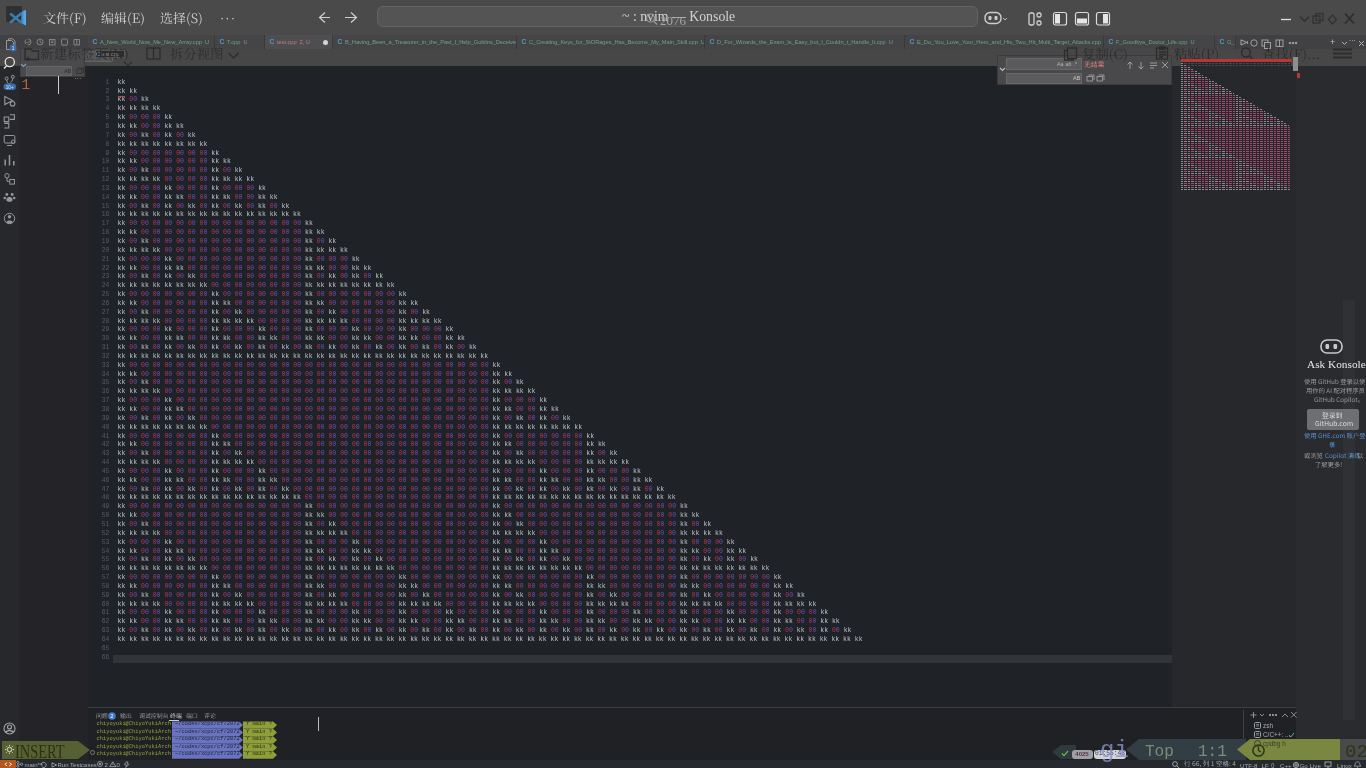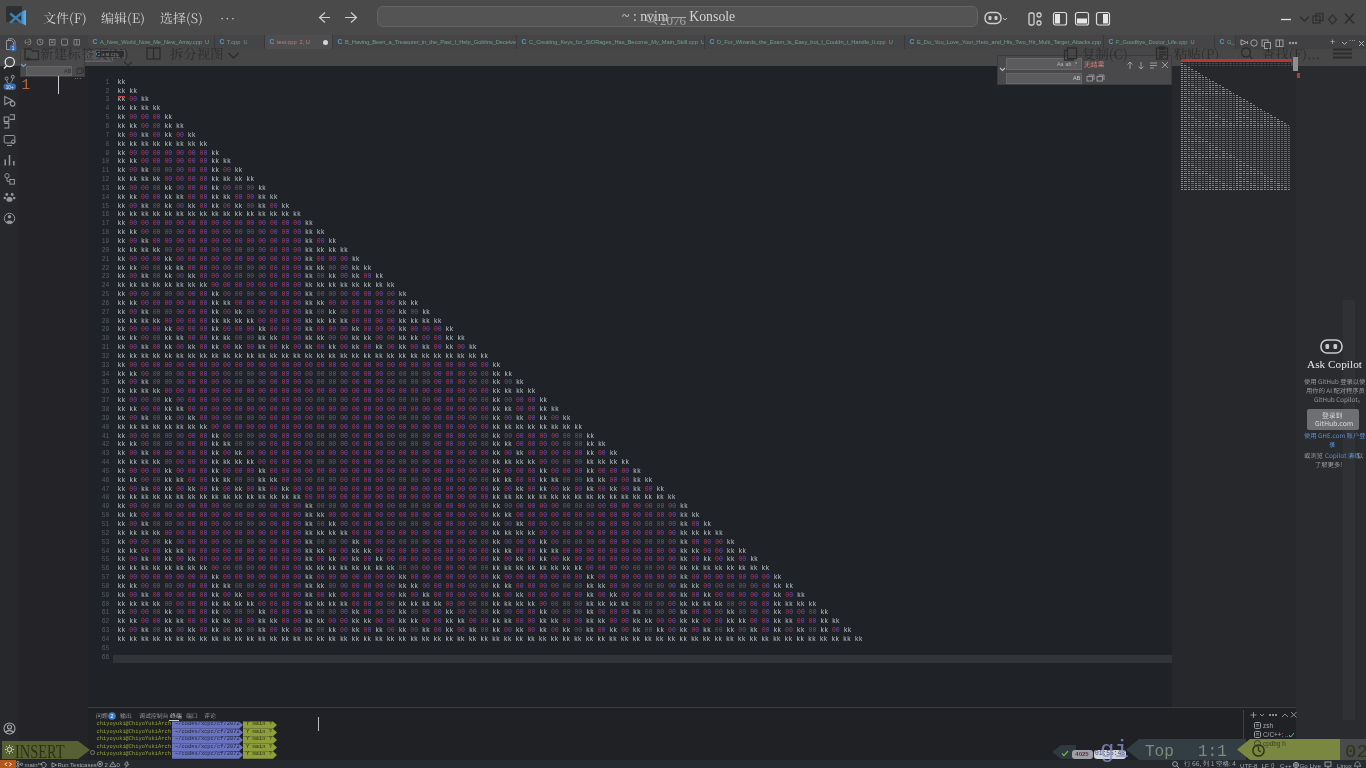--- a/index.html
+++ b/index.html
@@ -496,21 +496,21 @@
 <svg class="s" style="left:1354px;top:761.3px;" width="7" height="6.5">
       <path d="M3.5 0.8 c1.8 0 2.4 1.4 2.4 2.8 l0.8 1.6 H0.3 L1.1 3.6 c0 -1.4 0.6 -2.8 2.4 -2.8 Z M2.8 6 a0.8 0.8 0 0 0 1.4 0" stroke="#a8adb3" stroke-width="0.8" fill="none"></path>
     </svg>
 <svg class="s" style="left:1320px;top:337px;" width="24" height="19">
       <g stroke="#c9c9c9" fill="none" stroke-width="1.6">
         <rect x="1" y="3" width="21" height="13" rx="6"></rect>
         <rect x="5.5" y="7" width="3.6" height="5" rx="1.2" fill="#c9c9c9" stroke="none"></rect>
         <rect x="13.5" y="7" width="3.6" height="5" rx="1.2" fill="#c9c9c9" stroke="none"></rect>
       </g>
     </svg>
-<div class="t " style="left:1307px;top:358px;font:11.3px 'Liberation Serif',serif;color:#e8e8e8;">Ask Copilot</div>
+<div class="t " style="left:1307px;top:358px;font:11.3px 'Liberation Serif',serif;color:#e8e8e8;">Ask Konsole</div>
 <svg class="s" style="left:1304px;top:384px;" width="2" height="2">
       <path fill="#9b9ea3" d="M2 -4.6L6.1 -4.6L6.1 -4.2L2 -4.2ZM2.6 -3.1L2.6 -2.2L5.4 -2.2L5.4 -3.1ZM2.2 -3.5L5.9 -3.5L5.9 -1.8L2.2 -1.8ZM2.6 -1.7Q2.9 -1.2 3.4 -0.8Q3.9 -0.5 4.6 -0.2Q5.3 -0 6.1 0.1Q6.1 0.1 6 0.2Q6 0.3 5.9 0.4Q5.9 0.4 5.8 0.5Q5 0.4 4.3 0.1Q3.6 -0.1 3.1 -0.5Q2.5 -1 2.2 -1.5ZM3.8 -5.3L4.2 -5.3L4.2 -2.5Q4.2 -2.1 4.2 -1.8Q4.2 -1.4 4 -1.1Q3.9 -0.7 3.7 -0.4Q3.4 -0.1 3.1 0.1Q2.7 0.4 2.1 0.5Q2 0.5 2 0.4Q1.9 0.3 1.9 0.3Q1.8 0.2 1.8 0.1Q2.4 -0 2.7 -0.2Q3.1 -0.4 3.3 -0.7Q3.5 -1 3.6 -1.2Q3.7 -1.5 3.7 -1.9Q3.8 -2.2 3.8 -2.5ZM1.7 -5.3L2.2 -5.2Q2 -4.6 1.7 -4.1Q1.4 -3.6 1.1 -3.1Q0.7 -2.7 0.4 -2.3Q0.4 -2.4 0.3 -2.5Q0.3 -2.6 0.2 -2.7Q0.2 -2.8 0.1 -2.8Q0.5 -3.1 0.8 -3.5Q1.1 -3.9 1.3 -4.4Q1.6 -4.8 1.7 -5.3ZM1.1 -3.7L1.5 -4.1L1.5 -4.1L1.5 0.5L1.1 0.5ZM7.5 -4.9L11.6 -4.9L11.6 -4.4L7.5 -4.4ZM7.5 -3.4L11.6 -3.4L11.6 -2.9L7.5 -2.9ZM7.5 -1.9L11.6 -1.9L11.6 -1.4L7.5 -1.4ZM7.3 -4.9L7.7 -4.9L7.7 -2.6Q7.7 -2.2 7.7 -1.8Q7.7 -1.4 7.6 -1Q7.5 -0.5 7.3 -0.2Q7.2 0.2 6.9 0.5Q6.8 0.5 6.8 0.4Q6.7 0.4 6.6 0.3Q6.6 0.3 6.5 0.2Q6.8 -0.1 6.9 -0.4Q7.1 -0.8 7.1 -1.1Q7.2 -1.5 7.2 -1.9Q7.3 -2.2 7.3 -2.6ZM11.4 -4.9L11.9 -4.9L11.9 -0.1Q11.9 0.1 11.8 0.2Q11.8 0.3 11.6 0.4Q11.4 0.4 11.2 0.5Q10.9 0.5 10.4 0.5Q10.4 0.4 10.4 0.2Q10.3 0.1 10.3 0Q10.5 0 10.7 0Q10.9 0 11 0Q11.2 0 11.3 0Q11.3 0 11.4 -0Q11.4 -0.1 11.4 -0.1ZM9.2 -4.7L9.7 -4.7L9.7 0.4L9.2 0.4ZM16.5 0.1Q15.9 0.1 15.4 -0.2Q14.9 -0.5 14.6 -1Q14.4 -1.6 14.4 -2.3Q14.4 -2.9 14.5 -3.3Q14.7 -3.8 15 -4.1Q15.3 -4.4 15.6 -4.5Q16 -4.7 16.5 -4.7Q17 -4.7 17.3 -4.5Q17.6 -4.3 17.8 -4.1L17.5 -3.8Q17.3 -3.9 17.1 -4.1Q16.9 -4.2 16.5 -4.2Q16 -4.2 15.7 -4Q15.4 -3.7 15.2 -3.3Q15 -2.9 15 -2.3Q15 -1.7 15.2 -1.3Q15.3 -0.9 15.7 -0.7Q16 -0.4 16.5 -0.4Q16.8 -0.4 17 -0.5Q17.2 -0.6 17.3 -0.7L17.3 -1.9L16.4 -1.9L16.4 -2.4L17.9 -2.4L17.9 -0.5Q17.7 -0.2 17.3 -0.1Q16.9 0.1 16.5 0.1ZM18.9 0L18.9 -3.4L19.5 -3.4L19.5 0ZM19.2 -4.1Q19.1 -4.1 18.9 -4.2Q18.8 -4.3 18.8 -4.5Q18.8 -4.7 18.9 -4.8Q19.1 -4.9 19.2 -4.9Q19.4 -4.9 19.5 -4.8Q19.6 -4.7 19.6 -4.5Q19.6 -4.3 19.5 -4.2Q19.4 -4.1 19.2 -4.1ZM21.7 0.1Q21.4 0.1 21.2 -0.1Q20.9 -0.2 20.9 -0.5Q20.8 -0.7 20.8 -1.1L20.8 -3L20.3 -3L20.3 -3.4L20.8 -3.4L20.9 -4.4L21.3 -4.4L21.3 -3.4L22.3 -3.4L22.3 -3L21.3 -3L21.3 -1Q21.3 -0.7 21.5 -0.6Q21.6 -0.4 21.9 -0.4Q22 -0.4 22.1 -0.4Q22.2 -0.4 22.3 -0.5L22.4 -0Q22.2 0 22.1 0Q21.9 0.1 21.7 0.1ZM23.1 0L23.1 -4.6L23.7 -4.6L23.7 -2.7L25.8 -2.7L25.8 -4.6L26.4 -4.6L26.4 0L25.8 0L25.8 -2.2L23.7 -2.2L23.7 0ZM28.6 0.1Q28.1 0.1 27.8 -0.3Q27.6 -0.6 27.6 -1.3L27.6 -3.4L28.2 -3.4L28.2 -1.3Q28.2 -0.8 28.3 -0.6Q28.5 -0.4 28.8 -0.4Q29.1 -0.4 29.3 -0.6Q29.5 -0.7 29.7 -1L29.7 -3.4L30.3 -3.4L30.3 0L29.8 0L29.8 -0.5L29.8 -0.5Q29.5 -0.3 29.2 -0.1Q29 0.1 28.6 0.1ZM33 0.1Q32.7 0.1 32.5 -0Q32.2 -0.1 32 -0.4L32 -0.4L31.9 0L31.5 0L31.5 -5L32 -5L32 -3.6L32 -3Q32.2 -3.2 32.5 -3.4Q32.8 -3.5 33.1 -3.5Q33.5 -3.5 33.8 -3.3Q34.1 -3.1 34.3 -2.7Q34.4 -2.3 34.4 -1.8Q34.4 -1.2 34.2 -0.8Q34 -0.4 33.7 -0.1Q33.3 0.1 33 0.1ZM32.9 -0.4Q33.1 -0.4 33.4 -0.6Q33.6 -0.7 33.7 -1Q33.8 -1.3 33.8 -1.8Q33.8 -2.1 33.8 -2.4Q33.7 -2.7 33.5 -2.9Q33.3 -3 32.9 -3Q32.7 -3 32.5 -2.9Q32.3 -2.8 32 -2.6L32 -0.8Q32.2 -0.6 32.5 -0.5Q32.7 -0.4 32.9 -0.4ZM38.2 -3.5L40.5 -3.5L40.5 -3.1L38.2 -3.1ZM36.6 -0.1L42.1 -0.1L42.1 0.4L36.6 0.4ZM36.8 -5.1L38.8 -5.1L38.8 -4.7L36.8 -4.7ZM38.7 -5.1L38.8 -5.1L38.8 -5.1L39.2 -4.9Q39 -4.5 38.7 -4.1Q38.4 -3.7 38.1 -3.3Q37.8 -3 37.4 -2.7Q37 -2.5 36.6 -2.3Q36.6 -2.4 36.5 -2.4Q36.5 -2.5 36.4 -2.6Q36.4 -2.6 36.3 -2.7Q36.7 -2.8 37 -3Q37.4 -3.3 37.7 -3.6Q38 -3.9 38.3 -4.2Q38.5 -4.6 38.7 -5ZM39.7 -5.3Q40 -4.7 40.4 -4.2Q40.8 -3.7 41.3 -3.4Q41.8 -3 42.3 -2.8Q42.2 -2.7 42.2 -2.6Q42.1 -2.6 42.1 -2.5Q42 -2.4 42 -2.4Q41.4 -2.6 40.9 -3Q40.4 -3.5 40 -4Q39.6 -4.5 39.3 -5.1ZM36.8 -4.1L37.1 -4.4Q37.2 -4.3 37.4 -4.2Q37.6 -4.1 37.7 -3.9Q37.9 -3.8 38 -3.7L37.7 -3.4Q37.6 -3.5 37.5 -3.6Q37.3 -3.8 37.2 -3.9Q37 -4 36.8 -4.1ZM41 -5.2L41.4 -5Q41.1 -4.8 40.8 -4.5Q40.5 -4.3 40.3 -4.1L40 -4.3Q40.1 -4.5 40.3 -4.6Q40.5 -4.8 40.7 -4.9Q40.9 -5.1 41 -5.2ZM41.7 -4.5L42.1 -4.2Q41.8 -4 41.5 -3.8Q41.2 -3.5 40.9 -3.4L40.6 -3.6Q40.8 -3.7 41 -3.9Q41.2 -4 41.4 -4.2Q41.6 -4.4 41.7 -4.5ZM38 -2.2L38 -1.4L40.6 -1.4L40.6 -2.2ZM37.5 -2.6L41.1 -2.6L41.1 -1L37.5 -1ZM37.9 -0.8L38.4 -1Q38.5 -0.8 38.6 -0.6Q38.7 -0.4 38.7 -0.2L38.3 -0Q38.3 -0.2 38.2 -0.4Q38.1 -0.7 37.9 -0.8ZM40.3 -1L40.7 -0.9Q40.6 -0.6 40.5 -0.3Q40.3 -0.1 40.2 0.1L39.8 0Q39.9 -0.1 40 -0.3Q40.1 -0.5 40.1 -0.7Q40.2 -0.8 40.3 -1ZM42.9 -2.9L48.4 -2.9L48.4 -2.5L42.9 -2.5ZM45.4 -2.7L45.9 -2.7L45.9 -0Q45.9 0.2 45.8 0.3Q45.7 0.4 45.6 0.4Q45.4 0.5 45.2 0.5Q45 0.5 44.6 0.5Q44.6 0.4 44.5 0.3Q44.5 0.2 44.4 0.1Q44.6 0.1 44.8 0.1Q44.9 0.1 45.1 0.1Q45.2 0.1 45.2 0.1Q45.3 0.1 45.4 0.1Q45.4 0 45.4 -0ZM45.8 -2.4Q46 -1.9 46.4 -1.4Q46.8 -1 47.3 -0.7Q47.9 -0.3 48.5 -0.2Q48.4 -0.1 48.4 -0Q48.3 0 48.3 0.1Q48.2 0.2 48.2 0.3Q47.5 0 47 -0.3Q46.5 -0.7 46.1 -1.2Q45.7 -1.7 45.4 -2.3ZM47.6 -2.3L48 -2Q47.8 -1.9 47.5 -1.7Q47.3 -1.5 47 -1.3Q46.8 -1.1 46.6 -1L46.3 -1.3Q46.5 -1.4 46.7 -1.6Q46.9 -1.8 47.2 -2Q47.4 -2.2 47.6 -2.3ZM43.3 -2L43.6 -2.3Q43.8 -2.2 44.1 -2Q44.3 -1.9 44.5 -1.8Q44.7 -1.6 44.8 -1.5L44.5 -1.2Q44.4 -1.3 44.2 -1.4Q44 -1.6 43.7 -1.7Q43.5 -1.9 43.3 -2ZM42.9 -0.3Q43.2 -0.5 43.7 -0.6Q44.1 -0.8 44.6 -1Q45.1 -1.2 45.5 -1.4L45.6 -1Q45.2 -0.8 44.8 -0.6Q44.3 -0.4 43.9 -0.2Q43.5 -0.1 43.2 0.1ZM43.5 -3.9L47.3 -3.9L47.3 -3.5L43.5 -3.5ZM47.1 -4.9L47.2 -4.9L47.3 -5L47.7 -4.9Q47.7 -4.6 47.6 -4.2Q47.6 -3.8 47.6 -3.4Q47.6 -3 47.5 -2.7L47 -2.7Q47.1 -2.9 47.1 -3.3Q47.1 -3.6 47.1 -3.9Q47.1 -4.2 47.1 -4.4Q47.1 -4.7 47.1 -4.9ZM43.3 -4.9L47.3 -4.9L47.3 -4.5L43.3 -4.5ZM51.1 -4.5L51.5 -4.7Q51.7 -4.5 51.9 -4.2Q52.1 -3.9 52.3 -3.7Q52.4 -3.4 52.5 -3.2L52.1 -3Q52 -3.2 51.8 -3.5Q51.7 -3.7 51.5 -4Q51.3 -4.3 51.1 -4.5ZM52.9 -1.3L53.3 -1.6Q53.5 -1.3 53.8 -1Q54.2 -0.7 54.4 -0.4Q54.7 -0.1 54.9 0.2L54.4 0.5Q54.3 0.2 54 -0.1Q53.8 -0.4 53.5 -0.7Q53.2 -1 52.9 -1.3ZM53.6 -5L54.1 -5Q54 -3.9 53.9 -3Q53.7 -2.1 53.4 -1.5Q53.1 -0.8 52.6 -0.3Q52.1 0.2 51.3 0.5Q51.3 0.5 51.2 0.4Q51.2 0.3 51.1 0.3Q51 0.2 51 0.1Q51.7 -0.2 52.2 -0.6Q52.7 -1.1 53 -1.7Q53.3 -2.3 53.4 -3.2Q53.5 -4 53.6 -5ZM49.7 -0.1L49.6 -0.6L49.8 -0.8L51.8 -1.7Q51.8 -1.6 51.8 -1.5Q51.9 -1.4 51.9 -1.3Q51.3 -1 51 -0.8Q50.6 -0.7 50.4 -0.5Q50.1 -0.4 50 -0.3Q49.9 -0.3 49.8 -0.2Q49.7 -0.2 49.7 -0.1ZM49.7 -0.1Q49.6 -0.2 49.6 -0.3Q49.5 -0.3 49.5 -0.4Q49.4 -0.5 49.4 -0.5Q49.5 -0.6 49.6 -0.6Q49.6 -0.7 49.7 -0.8Q49.8 -0.9 49.8 -1.1L49.8 -4.8L50.3 -4.8L50.3 -0.7Q50.3 -0.7 50.2 -0.7Q50.2 -0.6 50.1 -0.6Q50 -0.5 49.9 -0.4Q49.8 -0.3 49.7 -0.3Q49.7 -0.2 49.7 -0.1ZM57.1 -4.6L61.1 -4.6L61.1 -4.2L57.1 -4.2ZM57.7 -3.1L57.7 -2.2L60.5 -2.2L60.5 -3.1ZM57.3 -3.5L60.9 -3.5L60.9 -1.8L57.3 -1.8ZM57.7 -1.7Q58 -1.2 58.5 -0.8Q59 -0.5 59.7 -0.2Q60.4 -0 61.2 0.1Q61.1 0.1 61.1 0.2Q61 0.3 61 0.4Q60.9 0.4 60.9 0.5Q60.1 0.4 59.4 0.1Q58.7 -0.1 58.1 -0.5Q57.6 -1 57.3 -1.5ZM58.8 -5.3L59.3 -5.3L59.3 -2.5Q59.3 -2.1 59.3 -1.8Q59.2 -1.4 59.1 -1.1Q59 -0.7 58.8 -0.4Q58.5 -0.1 58.1 0.1Q57.7 0.4 57.2 0.5Q57.1 0.5 57.1 0.4Q57 0.3 57 0.3Q56.9 0.2 56.9 0.1Q57.4 -0 57.8 -0.2Q58.2 -0.4 58.4 -0.7Q58.6 -1 58.7 -1.2Q58.8 -1.5 58.8 -1.9Q58.8 -2.2 58.8 -2.5ZM56.8 -5.3L57.3 -5.2Q57.1 -4.6 56.8 -4.1Q56.5 -3.6 56.2 -3.1Q55.8 -2.7 55.5 -2.3Q55.4 -2.4 55.4 -2.5Q55.4 -2.6 55.3 -2.7Q55.2 -2.8 55.2 -2.8Q55.5 -3.1 55.8 -3.5Q56.1 -3.9 56.4 -4.4Q56.6 -4.8 56.8 -5.3ZM56.2 -3.7L56.6 -4.1L56.6 -4.1L56.6 0.5L56.2 0.5Z"></path>
     </svg>
 <svg class="s" style="left:1306px;top:393px;" width="2" height="2">
       <path fill="#9b9ea3" d="M1.2 -4.9L5.3 -4.9L5.3 -4.4L1.2 -4.4ZM1.2 -3.4L5.3 -3.4L5.3 -2.9L1.2 -2.9ZM1.2 -1.9L5.3 -1.9L5.3 -1.4L1.2 -1.4ZM1 -4.9L1.4 -4.9L1.4 -2.6Q1.4 -2.2 1.4 -1.8Q1.4 -1.4 1.3 -1Q1.2 -0.5 1 -0.2Q0.9 0.2 0.6 0.5Q0.5 0.5 0.5 0.4Q0.4 0.4 0.3 0.3Q0.3 0.3 0.2 0.2Q0.5 -0.1 0.6 -0.4Q0.8 -0.8 0.8 -1.1Q0.9 -1.5 0.9 -1.9Q1 -2.2 1 -2.6ZM5.1 -4.9L5.6 -4.9L5.6 -0.1Q5.6 0.1 5.5 0.2Q5.5 0.3 5.3 0.4Q5.1 0.4 4.9 0.5Q4.6 0.5 4.1 0.5Q4.1 0.4 4.1 0.2Q4 0.1 4 0Q4.2 0 4.4 0Q4.6 0 4.7 0Q4.9 0 5 0Q5 0 5.1 -0Q5.1 -0.1 5.1 -0.1ZM2.9 -4.7L3.4 -4.7L3.4 0.4L2.9 0.4ZM9.2 -5.3L9.7 -5.2Q9.6 -4.7 9.4 -4.2Q9.2 -3.7 9 -3.3Q8.8 -2.9 8.6 -2.5Q8.5 -2.6 8.5 -2.6Q8.4 -2.7 8.3 -2.8Q8.2 -2.8 8.2 -2.8Q8.4 -3.1 8.6 -3.5Q8.8 -3.9 9 -4.4Q9.1 -4.8 9.2 -5.3ZM9.1 -2.6L9.6 -2.5Q9.5 -2.1 9.3 -1.7Q9.2 -1.3 9 -1Q8.9 -0.6 8.7 -0.3Q8.6 -0.4 8.5 -0.4Q8.5 -0.5 8.4 -0.5Q8.3 -0.6 8.3 -0.6Q8.6 -1 8.8 -1.5Q9 -2 9.1 -2.6ZM9.2 -4.1L12 -4.1L12 -3.6L9 -3.6ZM10.2 -3.9L10.6 -3.9L10.6 -0.1Q10.6 0.1 10.6 0.2Q10.5 0.4 10.4 0.4Q10.3 0.5 10.1 0.5Q9.9 0.5 9.6 0.5Q9.5 0.4 9.5 0.3Q9.4 0.1 9.4 0Q9.6 0 9.8 0Q10 0 10 0Q10.1 0 10.1 0Q10.2 -0 10.2 -0.1ZM11.1 -2.5L11.5 -2.6Q11.7 -2.3 11.8 -1.9Q12 -1.5 12.1 -1.2Q12.2 -0.8 12.3 -0.5L11.8 -0.4Q11.8 -0.7 11.7 -1Q11.6 -1.4 11.4 -1.8Q11.3 -2.2 11.1 -2.5ZM11.9 -4.1L11.9 -4.1L12 -4.1L12.3 -4Q12.3 -3.7 12.2 -3.3Q12.1 -2.9 12.1 -2.7L11.7 -2.7Q11.7 -2.9 11.7 -3.1Q11.8 -3.3 11.8 -3.6Q11.8 -3.8 11.9 -4ZM8 -5.3L8.4 -5.1Q8.2 -4.6 7.9 -4.1Q7.7 -3.6 7.3 -3.1Q7 -2.6 6.7 -2.3Q6.6 -2.3 6.6 -2.4Q6.6 -2.5 6.5 -2.6Q6.4 -2.7 6.4 -2.8Q6.7 -3.1 7 -3.5Q7.3 -3.9 7.5 -4.3Q7.8 -4.8 8 -5.3ZM7.3 -3.6L7.8 -4.1L7.8 -4.1L7.8 0.5L7.3 0.5ZM13.4 -4.3L15.3 -4.3L15.3 -0.2L13.4 -0.2L13.4 -0.6L14.9 -0.6L14.9 -3.9L13.4 -3.9ZM13.1 -4.3L13.6 -4.3L13.6 0.3L13.1 0.3ZM13.4 -2.5L15.1 -2.5L15.1 -2.1L13.4 -2.1ZM14.1 -5.3L14.6 -5.2Q14.5 -4.9 14.4 -4.6Q14.3 -4.3 14.2 -4.1L13.8 -4.2Q13.9 -4.4 13.9 -4.5Q14 -4.7 14 -4.9Q14.1 -5.1 14.1 -5.3ZM16.2 -4.3L18.2 -4.3L18.2 -3.9L16.2 -3.9ZM18 -4.3L18.5 -4.3Q18.5 -4.3 18.5 -4.3Q18.5 -4.2 18.5 -4.1Q18.5 -4.1 18.4 -4.1Q18.4 -3 18.4 -2.2Q18.3 -1.5 18.3 -1Q18.2 -0.5 18.2 -0.3Q18.1 0 18 0.1Q17.9 0.3 17.8 0.3Q17.7 0.4 17.5 0.4Q17.3 0.4 17.1 0.4Q16.8 0.4 16.6 0.4Q16.6 0.3 16.5 0.1Q16.5 0 16.4 -0.1Q16.7 -0.1 17 -0.1Q17.2 -0 17.3 -0Q17.4 -0 17.5 -0.1Q17.6 -0.1 17.6 -0.1Q17.7 -0.2 17.8 -0.5Q17.8 -0.7 17.9 -1.2Q17.9 -1.7 17.9 -2.4Q18 -3.2 18 -4.2ZM16.4 -5.3L16.8 -5.2Q16.7 -4.7 16.5 -4.3Q16.4 -3.8 16.2 -3.4Q16 -3.1 15.8 -2.7Q15.7 -2.8 15.7 -2.8Q15.6 -2.9 15.5 -2.9Q15.5 -3 15.4 -3Q15.6 -3.3 15.8 -3.7Q16 -4 16.1 -4.5Q16.3 -4.9 16.4 -5.3ZM16.1 -2.7L16.4 -2.9Q16.6 -2.7 16.8 -2.4Q17 -2.1 17.2 -1.9Q17.3 -1.6 17.4 -1.4L17 -1.2Q16.9 -1.4 16.8 -1.6Q16.6 -1.9 16.4 -2.2Q16.3 -2.4 16.1 -2.7ZM20.3 0L21.9 -4.6L22.5 -4.6L24.1 0L23.5 0L22.7 -2.6Q22.6 -3 22.5 -3.4Q22.3 -3.7 22.2 -4.1L22.2 -4.1Q22.1 -3.7 22 -3.4Q21.9 -3 21.7 -2.6L20.9 0ZM21.1 -1.4L21.1 -1.9L23.3 -1.9L23.3 -1.4ZM24.8 0L24.8 -4.6L25.4 -4.6L25.4 0ZM31.1 -3L33 -3L33 -2.6L31.1 -2.6ZM30.9 -3L31.4 -3L31.4 -0.3Q31.4 -0.1 31.4 -0.1Q31.5 -0 31.7 -0Q31.8 -0 31.9 -0Q32 -0 32.2 -0Q32.4 -0 32.5 -0Q32.6 -0 32.7 -0Q32.8 -0 32.9 -0.1Q33 -0.2 33 -0.4Q33 -0.6 33.1 -1.1Q33.1 -1 33.2 -1Q33.3 -1 33.3 -0.9Q33.4 -0.9 33.5 -0.9Q33.5 -0.4 33.4 -0.1Q33.3 0.2 33.2 0.3Q33 0.4 32.7 0.4Q32.7 0.4 32.6 0.4Q32.5 0.4 32.3 0.4Q32.2 0.4 32.1 0.4Q31.9 0.4 31.8 0.4Q31.7 0.4 31.7 0.4Q31.4 0.4 31.2 0.4Q31 0.3 31 0.2Q30.9 0 30.9 -0.3ZM30.9 -5L33.3 -5L33.3 -2.1L32.8 -2.1L32.8 -4.6L30.9 -4.6ZM27.9 -3.9L30.4 -3.9L30.4 0.4L30 0.4L30 -3.5L28.3 -3.5L28.3 0.5L27.9 0.5ZM28.1 -1.3L30.2 -1.3L30.2 -1L28.1 -1ZM28.1 -0.3L30.2 -0.3L30.2 0L28.1 0ZM27.8 -5L30.6 -5L30.6 -4.6L27.8 -4.6ZM28.7 -4.9L29 -4.9L29 -3.6L28.7 -3.6ZM29.4 -4.9L29.7 -4.9L29.7 -3.6L29.4 -3.6ZM28.7 -3.6L29 -3.6L29 -3Q29 -2.8 29 -2.6Q28.9 -2.3 28.8 -2.1Q28.7 -1.9 28.5 -1.7Q28.5 -1.8 28.4 -1.8Q28.3 -1.9 28.3 -1.9Q28.5 -2.1 28.6 -2.3Q28.7 -2.4 28.7 -2.6Q28.7 -2.8 28.7 -3ZM29.3 -3.6L29.6 -3.6L29.6 -2.3Q29.6 -2.2 29.6 -2.2Q29.6 -2.2 29.7 -2.2Q29.7 -2.2 29.8 -2.2Q29.8 -2.2 29.9 -2.2Q29.9 -2.2 29.9 -2.2Q30 -2.2 30 -2.2Q30.1 -2.2 30.1 -2.2Q30.2 -2.1 30.3 -2.1Q30.3 -2 30.2 -2Q30.1 -1.9 30 -1.9Q30 -1.9 29.9 -1.9Q29.8 -1.9 29.8 -1.9Q29.7 -1.9 29.7 -1.9Q29.5 -1.9 29.4 -2Q29.3 -2.1 29.3 -2.3ZM34.1 -4.4L36.3 -4.4L36.3 -4L34.1 -4ZM36.1 -4.4L36.2 -4.4L36.3 -4.5L36.6 -4.4Q36.5 -3.2 36.2 -2.2Q35.8 -1.3 35.4 -0.6Q34.9 0.1 34.3 0.5Q34.3 0.4 34.2 0.4Q34.2 0.3 34.1 0.2Q34 0.2 34 0.1Q34.5 -0.3 35 -0.9Q35.4 -1.5 35.7 -2.4Q36 -3.3 36.1 -4.3ZM34.3 -2.9L34.6 -3.1Q34.9 -2.9 35.2 -2.6Q35.6 -2.2 35.9 -1.9Q36.2 -1.6 36.4 -1.2Q36.7 -0.9 36.8 -0.7L36.4 -0.3Q36.3 -0.6 36.1 -0.9Q35.8 -1.2 35.5 -1.6Q35.2 -1.9 34.9 -2.2Q34.6 -2.6 34.3 -2.9ZM36.7 -3.8L39.7 -3.8L39.7 -3.3L36.7 -3.3ZM38.5 -5.3L39 -5.3L39 -0.1Q39 0.1 38.9 0.2Q38.9 0.3 38.7 0.4Q38.6 0.5 38.3 0.5Q38.1 0.5 37.7 0.5Q37.7 0.4 37.6 0.3Q37.6 0.3 37.6 0.2Q37.5 0.1 37.5 0Q37.8 0 38 0Q38.3 0 38.4 0Q38.4 0 38.5 -0Q38.5 -0.1 38.5 -0.1ZM36.9 -2.5L37.2 -2.7Q37.4 -2.4 37.5 -2.2Q37.7 -1.9 37.8 -1.7Q37.9 -1.5 38 -1.3L37.5 -1.1Q37.5 -1.3 37.4 -1.5Q37.3 -1.7 37.1 -2Q37 -2.3 36.9 -2.5ZM44.1 -2.3L44.5 -2.3L44.5 0.2L44.1 0.2ZM42.7 -2.5L45.9 -2.5L45.9 -2.1L42.7 -2.1ZM42.4 -0.1L46.1 -0.1L46.1 0.3L42.4 0.3ZM42.8 -1.3L45.8 -1.3L45.8 -0.9L42.8 -0.9ZM43.4 -4.6L43.4 -3.5L45.3 -3.5L45.3 -4.6ZM42.9 -5L45.7 -5L45.7 -3L42.9 -3ZM41.3 -4.8L41.8 -4.8L41.8 0.5L41.3 0.5ZM40.3 -3.5L42.6 -3.5L42.6 -3.1L40.3 -3.1ZM41.4 -3.3L41.7 -3.2Q41.6 -2.9 41.4 -2.5Q41.3 -2.2 41.1 -1.8Q41 -1.5 40.8 -1.2Q40.6 -0.9 40.4 -0.6Q40.4 -0.7 40.3 -0.9Q40.2 -1 40.2 -1.1Q40.3 -1.3 40.5 -1.5Q40.7 -1.8 40.9 -2.1Q41 -2.4 41.1 -2.7Q41.3 -3.1 41.4 -3.3ZM42.3 -5.2L42.6 -4.8Q42.3 -4.7 41.9 -4.6Q41.6 -4.5 41.2 -4.5Q40.8 -4.4 40.4 -4.3Q40.4 -4.4 40.4 -4.5Q40.3 -4.6 40.3 -4.7Q40.6 -4.8 41 -4.8Q41.4 -4.9 41.7 -5Q42 -5.1 42.3 -5.2ZM41.8 -2.7Q41.8 -2.7 42 -2.5Q42.1 -2.4 42.2 -2.3Q42.4 -2.1 42.5 -2Q42.6 -1.9 42.7 -1.8L42.4 -1.4Q42.3 -1.5 42.2 -1.7Q42.1 -1.8 42 -2Q41.9 -2.2 41.7 -2.3Q41.6 -2.4 41.6 -2.5ZM48.1 -3.7L51.3 -3.7L51.3 -3.3L48.1 -3.3ZM47.7 -2.1L51.9 -2.1L51.9 -1.7L47.7 -1.7ZM49.7 -2L50.2 -2L50.2 -0Q50.2 0.2 50.1 0.3Q50.1 0.4 49.9 0.4Q49.7 0.5 49.4 0.5Q49.1 0.5 48.7 0.5Q48.7 0.4 48.6 0.3Q48.6 0.2 48.5 0.1Q48.8 0.1 49 0.1Q49.2 0.1 49.3 0.1Q49.5 0.1 49.6 0.1Q49.6 0.1 49.7 0Q49.7 0 49.7 -0ZM51.8 -2.1L51.9 -2.1L51.9 -2.1L52.3 -2Q52 -1.7 51.8 -1.3Q51.5 -1 51.3 -0.7L50.9 -0.9Q51.1 -1.1 51.3 -1.4Q51.6 -1.8 51.8 -2ZM51.2 -3.7L51.3 -3.7L51.4 -3.7L51.7 -3.5Q51.5 -3.3 51.2 -3Q50.9 -2.8 50.6 -2.6Q50.3 -2.4 50 -2.3Q50 -2.4 49.9 -2.4Q49.8 -2.5 49.8 -2.6Q50 -2.7 50.3 -2.9Q50.5 -3 50.8 -3.2Q51 -3.4 51.2 -3.6ZM47.3 -4.6L52.3 -4.6L52.3 -4.1L47.3 -4.1ZM47.1 -4.6L47.5 -4.6L47.5 -2.8Q47.5 -2.5 47.5 -2Q47.5 -1.6 47.4 -1.1Q47.3 -0.7 47.2 -0.3Q47.1 0.2 46.9 0.5Q46.9 0.5 46.8 0.4Q46.7 0.4 46.6 0.3Q46.5 0.3 46.5 0.3Q46.7 -0.1 46.8 -0.5Q46.9 -0.9 47 -1.3Q47 -1.7 47 -2.1Q47.1 -2.5 47.1 -2.8ZM48.6 -2.8L48.9 -3Q49.2 -2.9 49.6 -2.8Q49.9 -2.6 50.2 -2.4Q50.5 -2.3 50.7 -2.2L50.4 -1.9Q50.2 -2 49.9 -2.1Q49.6 -2.3 49.3 -2.5Q48.9 -2.6 48.6 -2.8ZM49.3 -5.2L49.7 -5.3Q49.8 -5.1 50 -4.9Q50.1 -4.7 50.1 -4.5L49.7 -4.4Q49.6 -4.5 49.5 -4.8Q49.4 -5 49.3 -5.2ZM54.3 -4.6L54.3 -3.9L57.2 -3.9L57.2 -4.6ZM53.8 -5L57.7 -5L57.7 -3.5L53.8 -3.5ZM55.5 -2.1L56 -2.1L56 -1.5Q56 -1.3 55.9 -1.1Q55.9 -0.9 55.7 -0.6Q55.6 -0.4 55.3 -0.2Q55 -0 54.5 0.2Q54 0.4 53.3 0.5Q53.3 0.5 53.2 0.4Q53.2 0.3 53.1 0.3Q53.1 0.2 53 0.1Q53.7 0 54.1 -0.2Q54.6 -0.3 54.9 -0.5Q55.1 -0.7 55.3 -0.8Q55.4 -1 55.4 -1.2Q55.5 -1.3 55.5 -1.5ZM55.9 -0.4L56.2 -0.8Q56.4 -0.7 56.8 -0.6Q57.1 -0.4 57.4 -0.3Q57.7 -0.2 58 -0.1Q58.3 0 58.5 0.1L58.3 0.5Q58.1 0.4 57.8 0.3Q57.5 0.2 57.2 0.1Q56.9 -0.1 56.5 -0.2Q56.2 -0.3 55.9 -0.4ZM53.6 -2.9L58 -2.9L58 -0.6L57.5 -0.6L57.5 -2.5L54.1 -2.5L54.1 -0.6L53.6 -0.6Z"></path>
     </svg>
 <svg class="s" style="left:1314px;top:402px;" width="2" height="2">
       <path fill="#9b9ea3" d="M2.4 0.1Q1.8 0.1 1.4 -0.2Q0.9 -0.5 0.6 -1Q0.4 -1.6 0.4 -2.3Q0.4 -2.9 0.5 -3.3Q0.7 -3.8 1 -4.1Q1.3 -4.4 1.6 -4.5Q2 -4.7 2.5 -4.7Q3 -4.7 3.3 -4.5Q3.6 -4.3 3.8 -4.1L3.5 -3.8Q3.3 -3.9 3.1 -4.1Q2.8 -4.2 2.5 -4.2Q2 -4.2 1.7 -4Q1.3 -3.7 1.2 -3.3Q1 -2.9 1 -2.3Q1 -1.7 1.1 -1.3Q1.3 -0.9 1.7 -0.7Q2 -0.4 2.5 -0.4Q2.8 -0.4 3 -0.5Q3.2 -0.6 3.3 -0.7L3.3 -1.9L2.4 -1.9L2.4 -2.4L3.9 -2.4L3.9 -0.5Q3.7 -0.2 3.3 -0.1Q2.9 0.1 2.4 0.1ZM4.9 0L4.9 -3.4L5.5 -3.4L5.5 0ZM5.2 -4.1Q5 -4.1 4.9 -4.2Q4.8 -4.3 4.8 -4.5Q4.8 -4.7 4.9 -4.8Q5 -4.9 5.2 -4.9Q5.4 -4.9 5.5 -4.8Q5.6 -4.7 5.6 -4.5Q5.6 -4.3 5.5 -4.2Q5.4 -4.1 5.2 -4.1ZM7.7 0.1Q7.4 0.1 7.2 -0.1Q6.9 -0.2 6.8 -0.5Q6.8 -0.7 6.8 -1.1L6.8 -3L6.2 -3L6.2 -3.4L6.8 -3.4L6.8 -4.4L7.3 -4.4L7.3 -3.4L8.3 -3.4L8.3 -3L7.3 -3L7.3 -1Q7.3 -0.7 7.4 -0.6Q7.6 -0.4 7.9 -0.4Q8 -0.4 8.1 -0.4Q8.2 -0.4 8.2 -0.5L8.4 -0Q8.2 0 8.1 0Q7.9 0.1 7.7 0.1ZM9.1 0L9.1 -4.6L9.7 -4.6L9.7 -2.7L11.8 -2.7L11.8 -4.6L12.4 -4.6L12.4 0L11.8 0L11.8 -2.2L9.7 -2.2L9.7 0ZM14.6 0.1Q14.1 0.1 13.8 -0.3Q13.6 -0.6 13.6 -1.3L13.6 -3.4L14.1 -3.4L14.1 -1.3Q14.1 -0.8 14.3 -0.6Q14.4 -0.4 14.8 -0.4Q15 -0.4 15.3 -0.6Q15.5 -0.7 15.7 -1L15.7 -3.4L16.3 -3.4L16.3 0L15.8 0L15.8 -0.5L15.7 -0.5Q15.5 -0.3 15.2 -0.1Q15 0.1 14.6 0.1ZM18.9 0.1Q18.7 0.1 18.5 -0Q18.2 -0.1 18 -0.4L17.9 -0.4L17.9 0L17.4 0L17.4 -5L18 -5L18 -3.6L18 -3Q18.2 -3.2 18.5 -3.4Q18.8 -3.5 19.1 -3.5Q19.5 -3.5 19.8 -3.3Q20.1 -3.1 20.3 -2.7Q20.4 -2.3 20.4 -1.8Q20.4 -1.2 20.2 -0.8Q20 -0.4 19.7 -0.1Q19.3 0.1 18.9 0.1ZM18.9 -0.4Q19.1 -0.4 19.4 -0.6Q19.6 -0.7 19.7 -1Q19.8 -1.3 19.8 -1.8Q19.8 -2.1 19.7 -2.4Q19.7 -2.7 19.5 -2.9Q19.3 -3 18.9 -3Q18.7 -3 18.5 -2.9Q18.3 -2.8 18 -2.6L18 -0.8Q18.2 -0.6 18.5 -0.5Q18.7 -0.4 18.9 -0.4ZM24.5 0.1Q24.1 0.1 23.7 -0.1Q23.4 -0.2 23.1 -0.5Q22.8 -0.9 22.7 -1.3Q22.5 -1.7 22.5 -2.3Q22.5 -2.9 22.7 -3.3Q22.8 -3.8 23.1 -4.1Q23.4 -4.4 23.8 -4.5Q24.1 -4.7 24.6 -4.7Q25 -4.7 25.3 -4.5Q25.6 -4.4 25.8 -4.1L25.5 -3.8Q25.3 -4 25.1 -4.1Q24.9 -4.2 24.6 -4.2Q24.1 -4.2 23.8 -4Q23.5 -3.7 23.3 -3.3Q23.1 -2.9 23.1 -2.3Q23.1 -1.7 23.3 -1.3Q23.5 -0.9 23.8 -0.7Q24.1 -0.4 24.6 -0.4Q24.9 -0.4 25.2 -0.6Q25.4 -0.7 25.6 -0.9L26 -0.6Q25.7 -0.3 25.3 -0.1Q25 0.1 24.5 0.1ZM28.1 0.1Q27.7 0.1 27.3 -0.1Q26.9 -0.3 26.7 -0.7Q26.5 -1.1 26.5 -1.7Q26.5 -2.3 26.7 -2.7Q26.9 -3.1 27.3 -3.3Q27.7 -3.5 28.1 -3.5Q28.4 -3.5 28.7 -3.4Q29 -3.3 29.2 -3Q29.4 -2.8 29.5 -2.5Q29.7 -2.1 29.7 -1.7Q29.7 -1.1 29.5 -0.7Q29.2 -0.3 28.9 -0.1Q28.5 0.1 28.1 0.1ZM28.1 -0.4Q28.4 -0.4 28.6 -0.6Q28.8 -0.7 29 -1Q29.1 -1.3 29.1 -1.7Q29.1 -2.1 29 -2.4Q28.8 -2.7 28.6 -2.9Q28.4 -3 28.1 -3Q27.8 -3 27.6 -2.9Q27.3 -2.7 27.2 -2.4Q27.1 -2.1 27.1 -1.7Q27.1 -1.3 27.2 -1Q27.3 -0.7 27.6 -0.6Q27.8 -0.4 28.1 -0.4ZM30.6 1.4L30.6 -3.4L31.1 -3.4L31.1 -3L31.1 -3Q31.4 -3.2 31.6 -3.4Q31.9 -3.5 32.2 -3.5Q32.7 -3.5 33 -3.3Q33.3 -3.1 33.4 -2.7Q33.6 -2.3 33.6 -1.8Q33.6 -1.2 33.4 -0.8Q33.2 -0.4 32.8 -0.1Q32.5 0.1 32.1 0.1Q31.9 0.1 31.6 -0Q31.4 -0.1 31.1 -0.3L31.2 0.3L31.2 1.4ZM32 -0.4Q32.3 -0.4 32.5 -0.6Q32.7 -0.7 32.8 -1Q33 -1.3 33 -1.8Q33 -2.1 32.9 -2.4Q32.8 -2.7 32.6 -2.9Q32.4 -3 32.1 -3Q31.9 -3 31.6 -2.9Q31.4 -2.8 31.2 -2.6L31.2 -0.8Q31.4 -0.6 31.6 -0.5Q31.8 -0.4 32 -0.4ZM34.5 0L34.5 -3.4L35.1 -3.4L35.1 0ZM34.8 -4.1Q34.6 -4.1 34.5 -4.2Q34.4 -4.3 34.4 -4.5Q34.4 -4.7 34.5 -4.8Q34.6 -4.9 34.8 -4.9Q34.9 -4.9 35.1 -4.8Q35.2 -4.7 35.2 -4.5Q35.2 -4.3 35.1 -4.2Q34.9 -4.1 34.8 -4.1ZM36.8 0.1Q36.6 0.1 36.5 -0Q36.3 -0.1 36.3 -0.3Q36.2 -0.4 36.2 -0.7L36.2 -5L36.8 -5L36.8 -0.6Q36.8 -0.5 36.8 -0.5Q36.9 -0.4 37 -0.4Q37 -0.4 37 -0.4Q37 -0.4 37.1 -0.4L37.2 0Q37.1 0.1 37 0.1Q36.9 0.1 36.8 0.1ZM39.3 0.1Q38.9 0.1 38.6 -0.1Q38.2 -0.3 38 -0.7Q37.8 -1.1 37.8 -1.7Q37.8 -2.3 38 -2.7Q38.2 -3.1 38.6 -3.3Q38.9 -3.5 39.3 -3.5Q39.7 -3.5 39.9 -3.4Q40.2 -3.3 40.4 -3Q40.7 -2.8 40.8 -2.5Q40.9 -2.1 40.9 -1.7Q40.9 -1.1 40.7 -0.7Q40.5 -0.3 40.1 -0.1Q39.8 0.1 39.3 0.1ZM39.3 -0.4Q39.6 -0.4 39.9 -0.6Q40.1 -0.7 40.2 -1Q40.3 -1.3 40.3 -1.7Q40.3 -2.1 40.2 -2.4Q40.1 -2.7 39.9 -2.9Q39.6 -3 39.3 -3Q39 -3 38.8 -2.9Q38.6 -2.7 38.5 -2.4Q38.3 -2.1 38.3 -1.7Q38.3 -1.3 38.5 -1Q38.6 -0.7 38.8 -0.6Q39 -0.4 39.3 -0.4ZM42.9 0.1Q42.5 0.1 42.3 -0.1Q42.1 -0.2 42 -0.5Q41.9 -0.7 41.9 -1.1L41.9 -3L41.4 -3L41.4 -3.4L42 -3.4L42 -4.4L42.5 -4.4L42.5 -3.4L43.4 -3.4L43.4 -3L42.5 -3L42.5 -1Q42.5 -0.7 42.6 -0.6Q42.7 -0.4 43 -0.4Q43.1 -0.4 43.2 -0.4Q43.3 -0.4 43.4 -0.5L43.5 -0Q43.4 0 43.2 0Q43.1 0.1 42.9 0.1ZM44.8 -1.5Q45.1 -1.5 45.3 -1.4Q45.5 -1.3 45.7 -1.1Q45.8 -0.8 45.8 -0.6Q45.8 -0.3 45.7 -0.1Q45.5 0.1 45.3 0.3Q45.1 0.4 44.8 0.4Q44.6 0.4 44.4 0.3Q44.1 0.1 44 -0.1Q43.9 -0.3 43.9 -0.6Q43.9 -0.8 44 -1.1Q44.1 -1.3 44.4 -1.4Q44.6 -1.5 44.8 -1.5ZM44.8 0.1Q45.1 0.1 45.3 -0.1Q45.5 -0.3 45.5 -0.6Q45.5 -0.8 45.4 -0.9Q45.3 -1 45.2 -1.1Q45 -1.2 44.8 -1.2Q44.7 -1.2 44.5 -1.1Q44.4 -1 44.3 -0.9Q44.2 -0.8 44.2 -0.6Q44.2 -0.4 44.3 -0.3Q44.4 -0.1 44.5 -0Q44.7 0.1 44.8 0.1Z"></path>
     </svg>
 <div style="position:absolute;left:1307px;top:409px;width:52px;height:21px;background:#6e6f72;border-radius:2px"></div>

